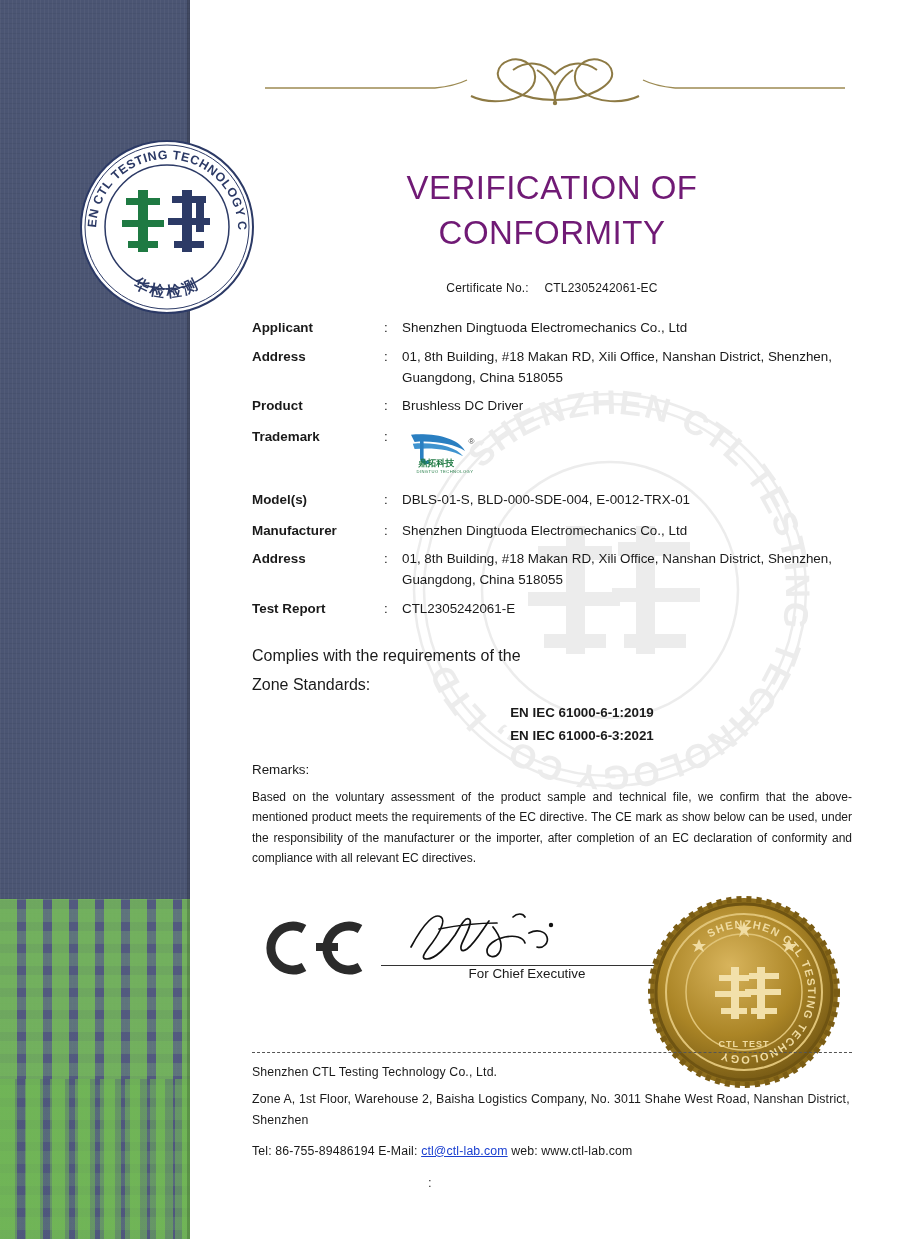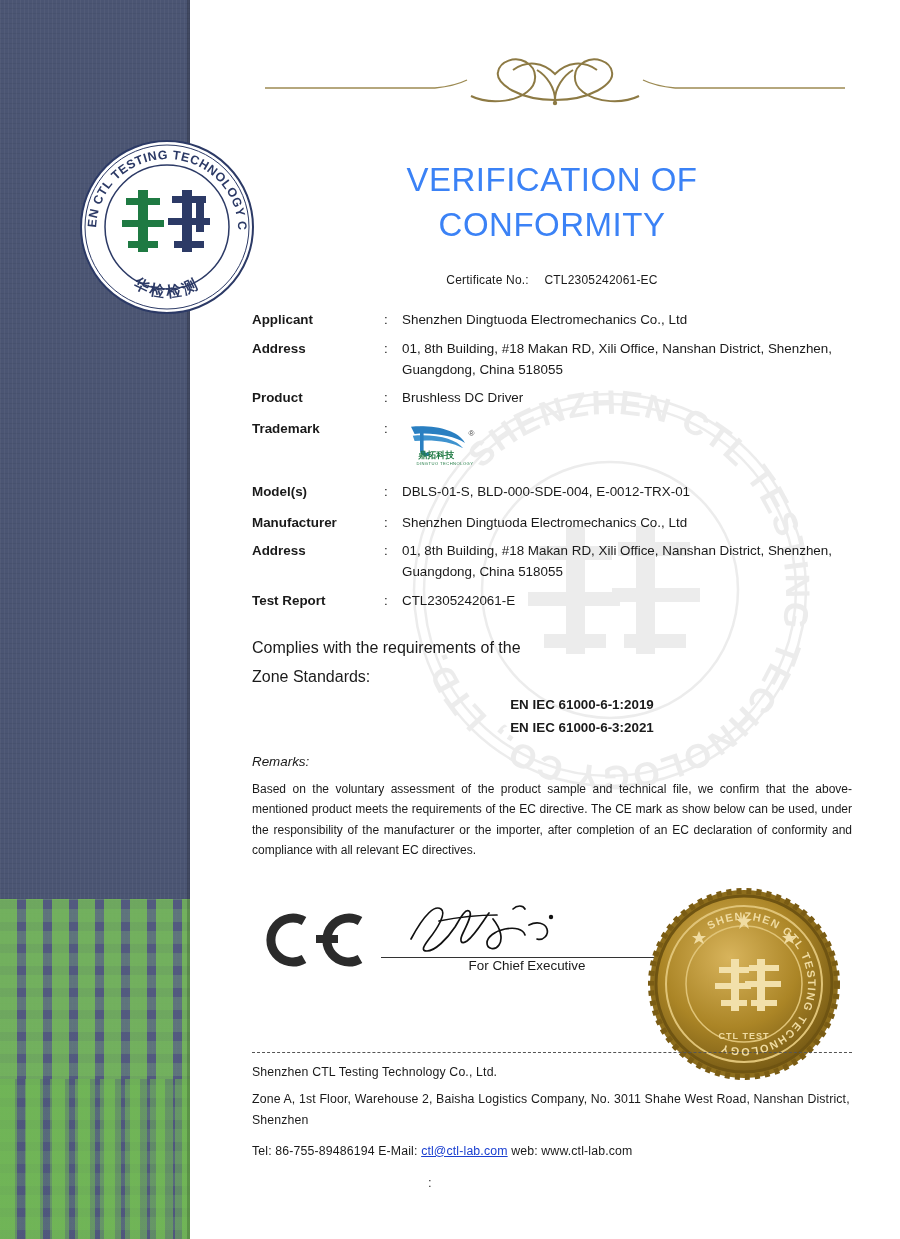--- a/index.html
+++ b/index.html
@@ -91,23 +91,23 @@
   .content {
     position: absolute;
     left: 252px; top: 150px;
     width: 600px;
   }
   .title {
     text-align: center;
     font-size: 33px;
     letter-spacing: 0.5px;
     line-height: 1.35;
-    color: #3b82f6;
+    color: #701a75;
     font-weight: 400;
-    margin: 8px 0 0 0;
+    margin: 16px 0 0 0;
   }
   .cert-line {
     text-align: center;
     margin-top: 26px;
     font-size: 12px;
     font-weight: normal;
     letter-spacing: 0.2px;
   }
   .cert-line .label { margin-right: 12px; }
 
@@ -155,21 +155,20 @@
     margin-top: 2px;
     font-size: 13.4px;
     font-weight: bold;
     text-align: center;
     line-height: 1.7;
     padding-left: 60px;
   }
   .remarks-label {
     margin-top: 14px;
     font-size: 13.4px;
-    font-style: italic;
   }
   .remarks-body {
     margin-top: 10px;
     font-size: 12px;
     line-height: 1.72;
     text-align: justify;
   }
 
   
   .sig-area {

